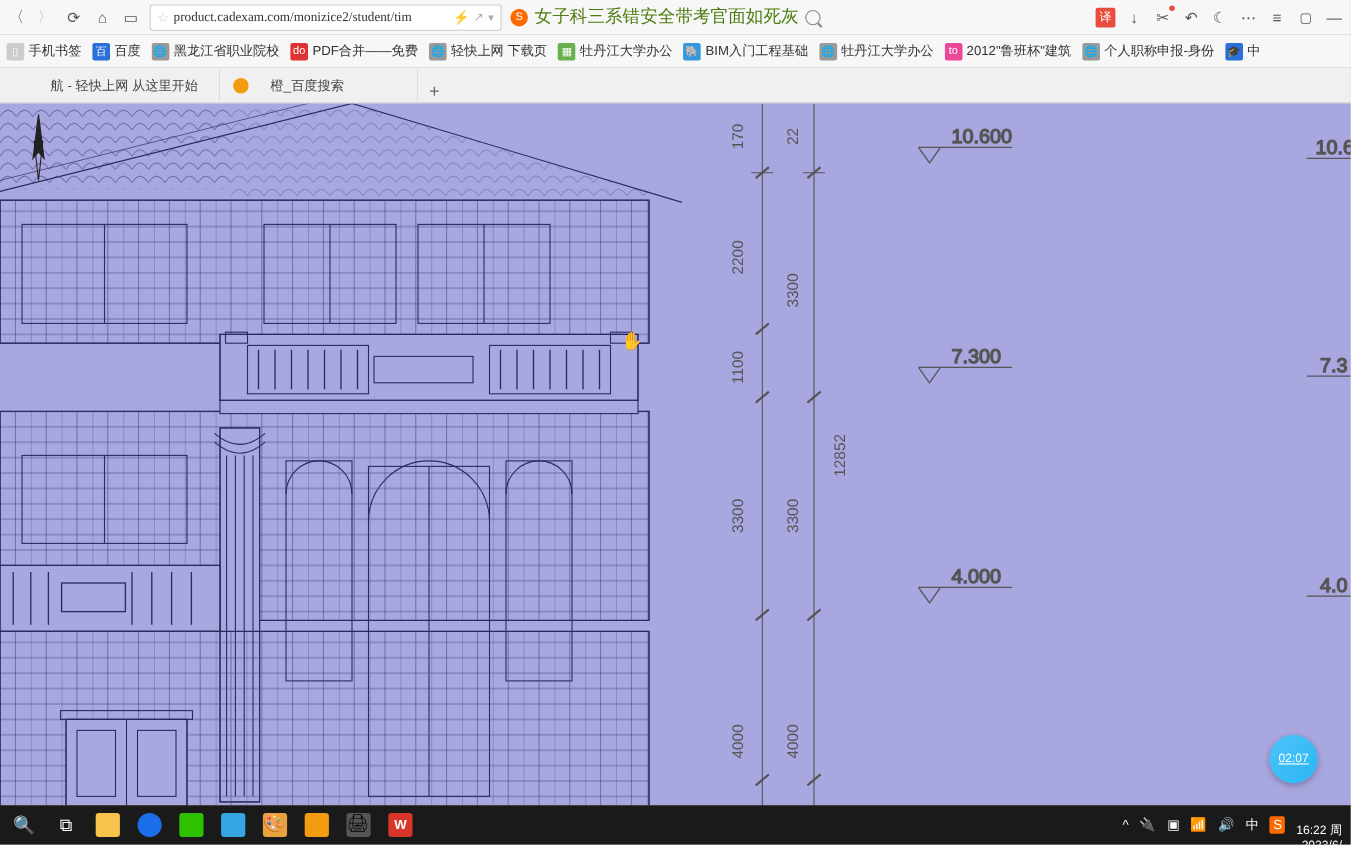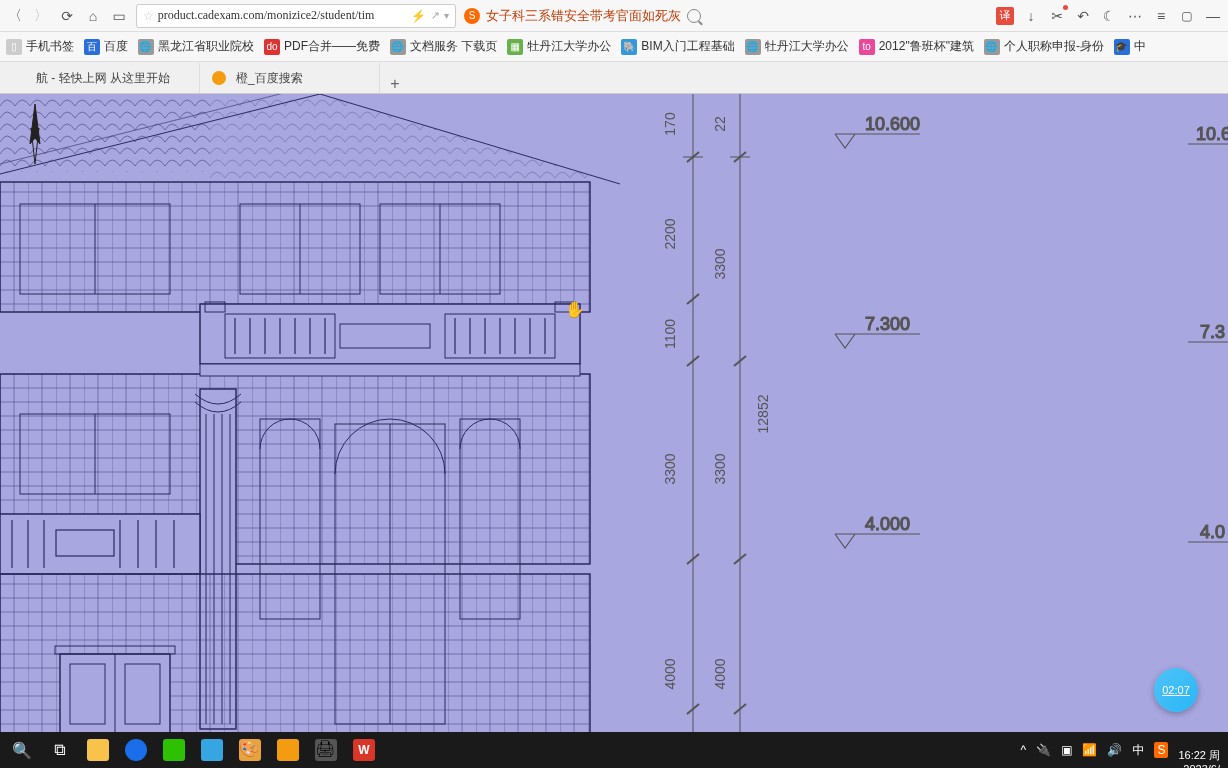--- a/index.html
+++ b/index.html
@@ -6,33 +6,33 @@
 body { width: 1228px; height: 768px; overflow: hidden; background: #f0f0f0; position: relative; }
 
 
 .browser-toolbar { height: 32px; background: #f7f7f7; display: flex; align-items: center; padding: 0 6px; gap: 8px; border-bottom: 1px solid #ddd; }
 .tb-icon { width: 18px; height: 18px; display: flex; align-items: center; justify-content: center; color: #555; font-size: 14px; }
 .addr-bar { flex: 0 0 320px; height: 24px; background: #fff; border: 1px solid #ccc; border-radius: 3px; display: flex; align-items: center; padding: 0 6px; font-size: 12px; color: #333; gap: 4px; }
 .addr-star { color: #ccc; font-size: 12px; }
 .addr-text { flex: 1; white-space: nowrap; overflow: hidden; font-family: Liberation Serif, serif; }
 .search-area { flex: 1; display: flex; align-items: center; gap: 6px; }
 .search-icon-s { width: 16px; height: 16px; border-radius: 50%; background: #ff6a00; color: #fff; font-size: 10px; display: flex; align-items: center; justify-content: center; }
-.search-text { font-size: 13px; color: #c2410c; white-space: nowrap; overflow: hidden; }
+.search-text { font-size: 16px; color: #4d7c0f; white-space: nowrap; overflow: hidden; }
 .search-q { width: 14px; height: 14px; border: 1.5px solid #888; border-radius: 50%; position: relative; }
 .search-q::after { content: ''; position: absolute; width: 5px; height: 1.5px; background: #888; bottom: -2px; right: -3px; transform: rotate(45deg); }
 .tb-badge { width: 18px; height: 18px; background: #e74c3c; color: #fff; font-size: 11px; display: flex; align-items: center; justify-content: center; border-radius: 2px; }
 
 
 .bookmarks-bar { height: 30px; background: #f7f7f7; display: flex; align-items: center; padding: 0 6px; gap: 10px; border-bottom: 1px solid #ddd; overflow: hidden; }
 .bm-item { display: flex; align-items: center; gap: 4px; font-size: 12px; color: #333; white-space: nowrap; }
 .bm-ico { width: 16px; height: 16px; border-radius: 2px; display: flex; align-items: center; justify-content: center; font-size: 10px; color: #fff; }
 
 
 .tabs-bar { height: 32px; background: #f0f0f0; display: flex; align-items: flex-end; border-bottom: 1px solid #ccc; }
-.tab { height: 30px; display: flex; align-items: center; padding: 0 12px; gap: 10px; font-size: 12px; color: #444; border-right: 1px solid #ddd; background: #f0f0f0; min-width: 180px; margin-top: 12px; }
+.tab { height: 30px; display: flex; align-items: center; padding: 0 12px; gap: 20px; font-size: 12px; color: #444; border-right: 1px solid #ddd; background: #f0f0f0; min-width: 180px; margin-top: 12px; }
 .tab.active { background: #17b39a; color: #fff; }
 .tab-ico { width: 14px; height: 14px; border-radius: 2px; }
 .tab-close { font-size: 12px; opacity: 0.7; }
 .tab-add { width: 30px; display: flex; align-items: center; justify-content: center; color: #666; font-size: 16px; }
 
 
 .cad-viewport { position: absolute; top: 94px; left: 0; right: 0; bottom: 36px; background: #a9a7e0; overflow: hidden; }
 .cad-viewport svg { position: absolute; top: 0; left: 0; }
 
 
@@ -100,21 +100,21 @@
   <div class="bm-item">
       <span class="bm-ico" style="background:#999">🌐</span>
       <span>黑龙江省职业院校</span>
     </div>
   <div class="bm-item">
       <span class="bm-ico" style="background:#d33">do</span>
       <span>PDF合并——免费</span>
     </div>
   <div class="bm-item">
       <span class="bm-ico" style="background:#999">🌐</span>
-      <span>文档服务 下载页</span>
+      <span>轻快上网 下载页</span>
     </div>
   <div class="bm-item">
       <span class="bm-ico" style="background:#6ab04c">▦</span>
       <span>牡丹江大学办公</span>
     </div>
   <div class="bm-item">
       <span class="bm-ico" style="background:#3498db">🐘</span>
       <span>BIM入门工程基础</span>
     </div>
   <div class="bm-item">

